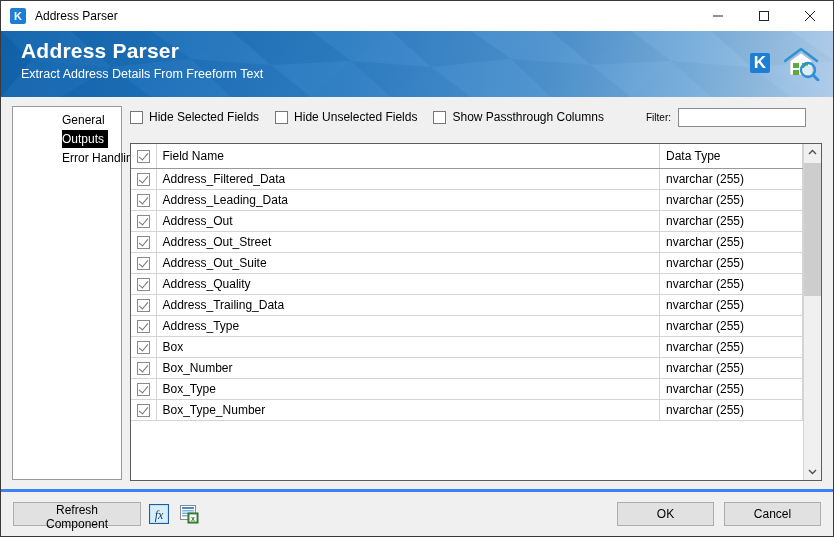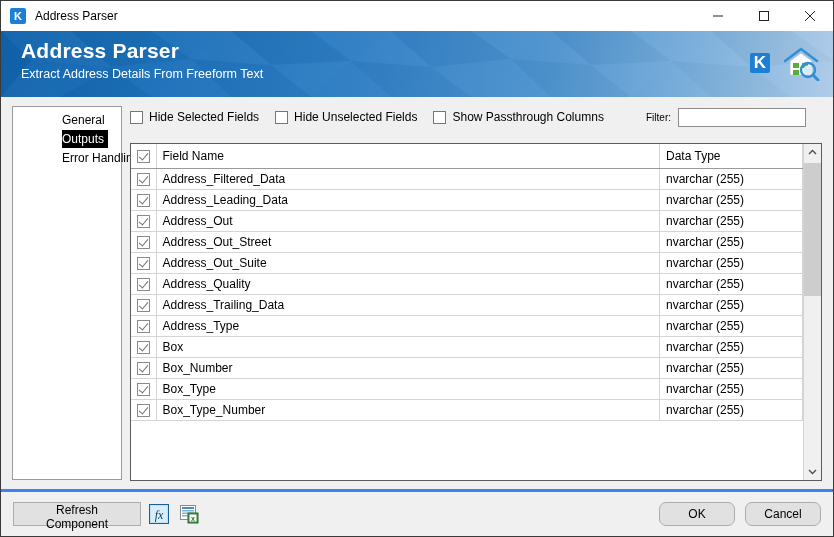--- a/index.html
+++ b/index.html
@@ -353,21 +353,21 @@
     font-size: 12px;
     background: #e1e1e1;
     border: 1px solid #adadad;
     color: #000;
     height: 24px;
     padding: 0 10px;
     box-sizing: border-box;
     cursor: default;
   }
   .btn.refresh { width: 128px; }
-  .btn.ok, .btn.cancel { width: 76px; border-radius: 7px; }
+  .btn.ok, .btn.cancel { width: 97px; }
   .icon-btn {
     width: 22px; height: 22px;
     margin-left: 8px;
     display: flex;
     align-items: center;
     background: transparent;
     border: none;
     padding: 0;
   }
   .footer-right { margin-left: auto; display: flex; gap: 10px; }

